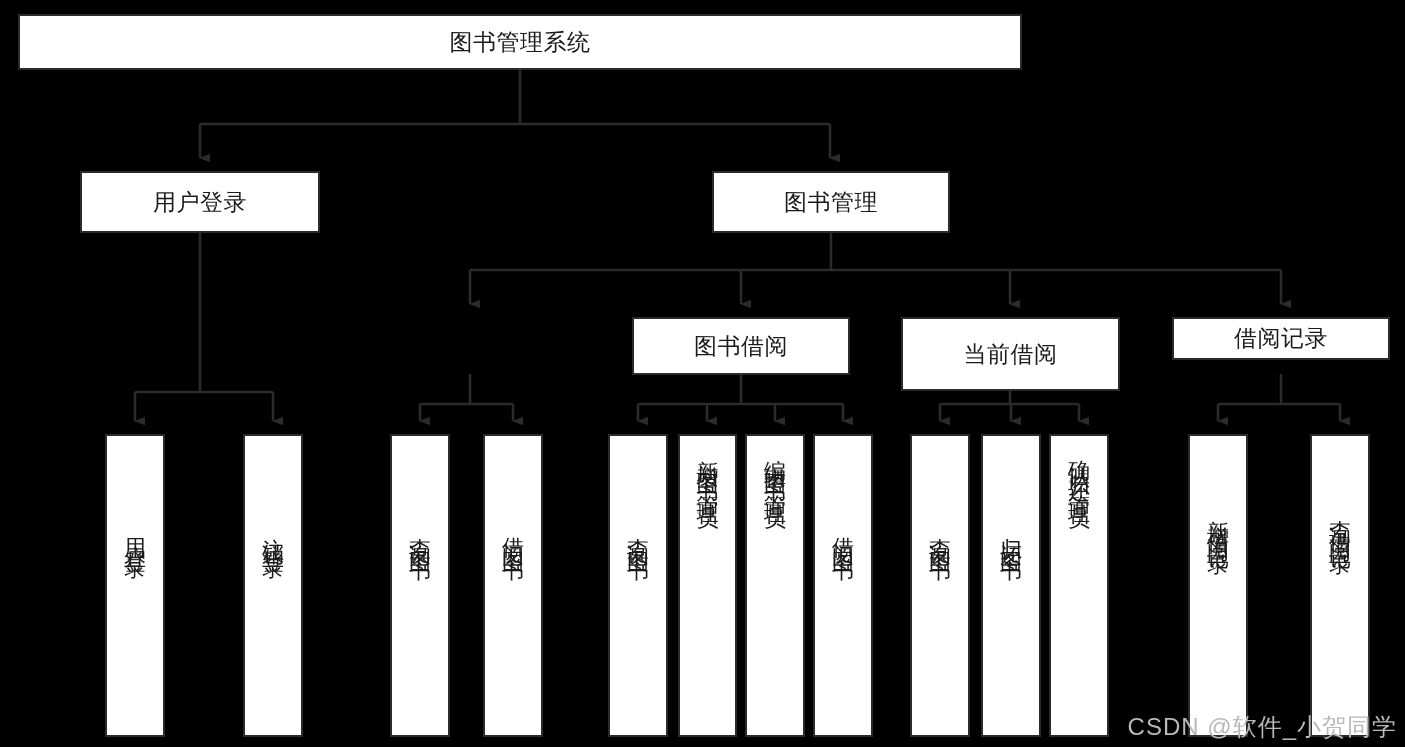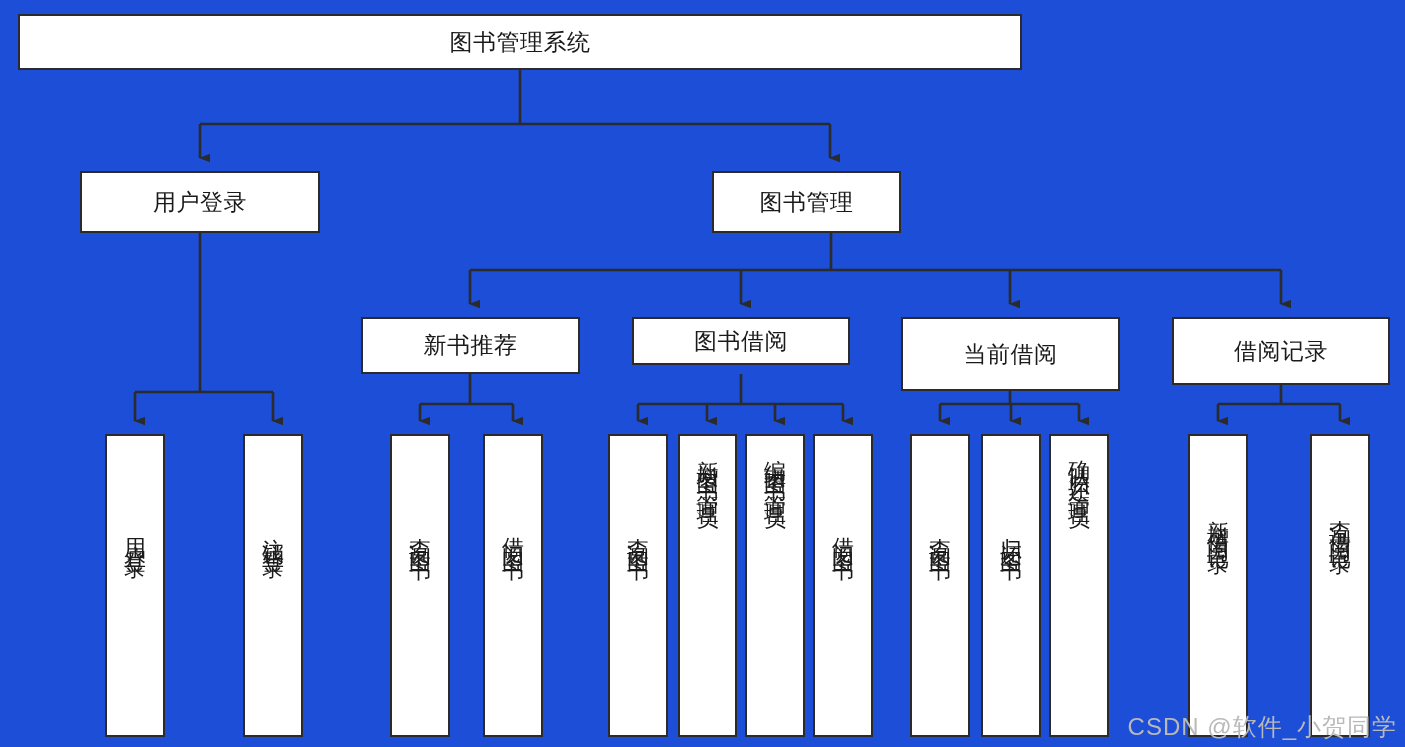--- a/index.html
+++ b/index.html
@@ -7,21 +7,21 @@
     padding: 0;
     background: #ffffff;
   }
   body {
     font-family: "Liberation Sans", "DejaVu Sans", sans-serif;
   }
   #canvas {
     position: relative;
     width: 1405px;
     height: 747px;
-    background: #1d4ed8;
+    background: #000000;
     overflow: hidden;
   }
   svg.edges {
     position: absolute;
     left: 0;
     top: 0;
     width: 1405px;
     height: 747px;
     pointer-events: none;
   }
@@ -138,34 +138,31 @@
     </g>
   </svg>
 
   <div class="node h" id="n-root" style="left: 18px; top: 14px; width: 1004px; height: 56px;">
     <span>图书管理系统</span>
   </div>
 
   <div class="node h" id="n-l2-0" style="left: 80px; top: 171px; width: 240px; height: 62px;">
     <span>用户登录</span>
   </div>
-  <div class="node h" id="n-l2-1" style="left: 712px; top: 171px; width: 189px; height: 62px;">
+  <div class="node h" id="n-l2-1" style="left: 712px; top: 171px; width: 238px; height: 62px;">
     <span>图书管理</span>
   </div>
 
-  <div class="node h" id="n-l3-0" style="left: 361px; top: 317px; width: 219px; height: 57px;">
-    <span>新书推荐</span>
-  </div>
-  <div class="node h" id="n-l3-1" style="left: 632px; top: 317px; width: 218px; height: 48px;">
+  <div class="node h" id="n-l3-1" style="left: 632px; top: 317px; width: 218px; height: 58px;">
     <span>图书借阅</span>
   </div>
   <div class="node h" id="n-l3-2" style="left: 901px; top: 317px; width: 219px; height: 74px;">
     <span>当前借阅</span>
   </div>
-  <div class="node h" id="n-l3-3" style="left: 1172px; top: 317px; width: 218px; height: 68px;">
+  <div class="node h" id="n-l3-3" style="left: 1172px; top: 317px; width: 218px; height: 43px;">
     <span>借阅记录</span>
   </div>
 
   <div class="node v mid" id="n-lf-0" style="left: 105px; top: 434px; width: 60px; height: 303px;">
     <span class="vtext">用户登录</span>
   </div>
   <div class="node v mid" id="n-lf-1" style="left: 243px; top: 434px; width: 60px; height: 303px;">
     <span class="vtext">注销登录</span>
   </div>
   <div class="node v mid" id="n-lf-2" style="left: 390px; top: 434px; width: 60px; height: 303px;">

